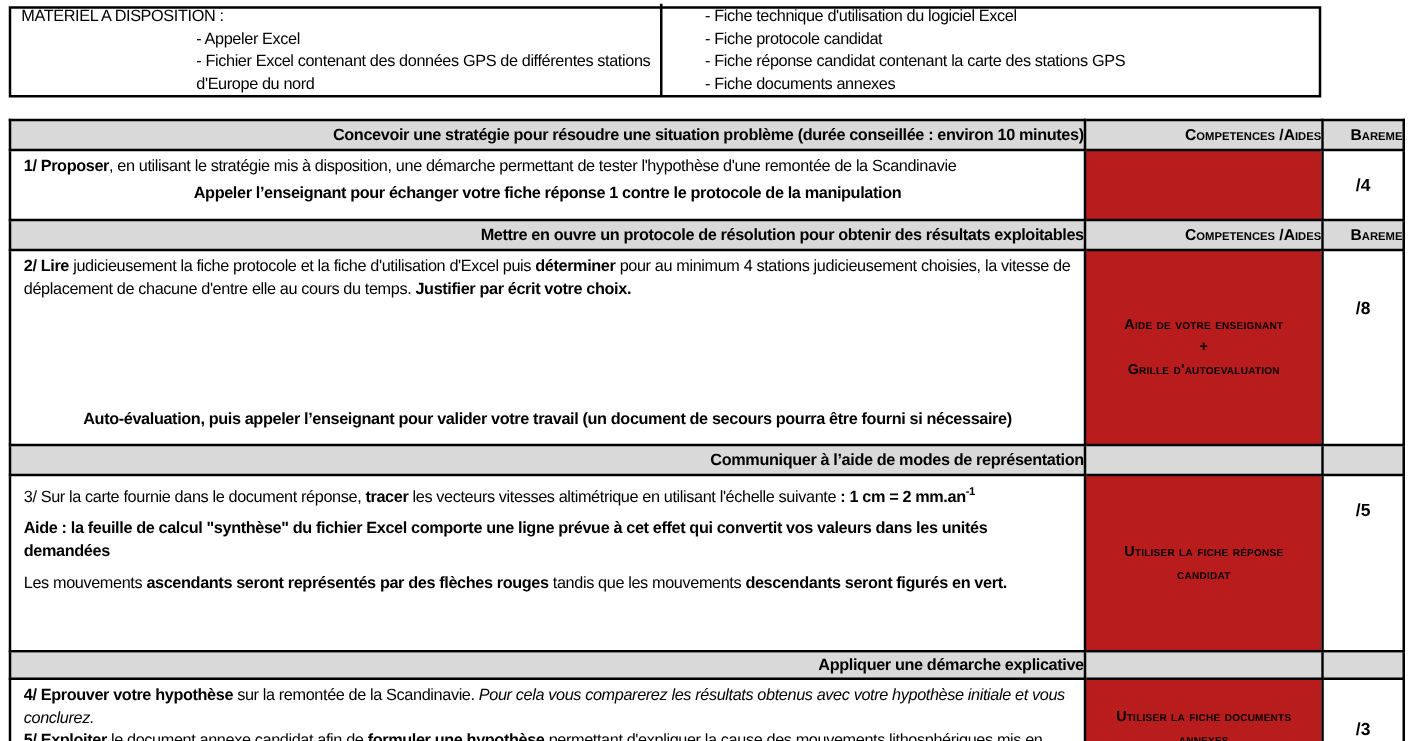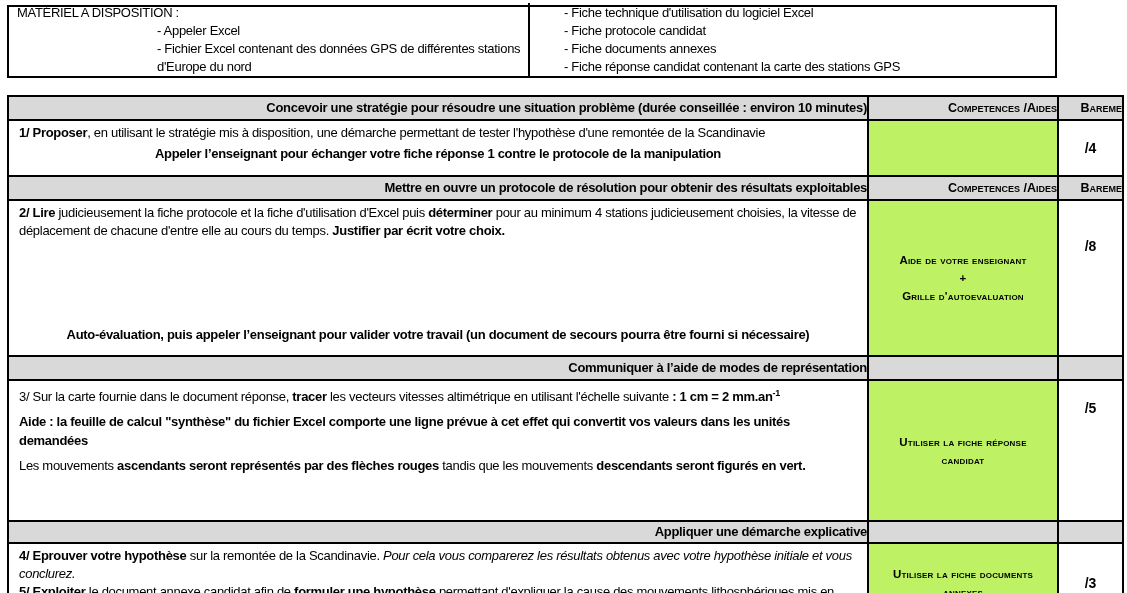--- a/index.html
+++ b/index.html
@@ -30,21 +30,21 @@
   table.main td { border:2px solid #000; overflow:hidden; }
   .hdr { background:#d9d9d9; text-align:right; font-weight:bold; vertical-align:middle; }
   .sc  { font-variant:small-caps; font-size:12.5px; letter-spacing:0; }
   .task { padding:3px 10px 2px 10px; vertical-align:top; text-align:left; background:#fff; }
   .task p { margin:0; }
   .center { text-align:center; }
   .b { font-weight:bold; }
   .i { font-style:italic; }
   sup { font-size:9px; }
   .aides {
-    background:#bef264; text-align:center; vertical-align:middle;
+    background:#b91c1c; text-align:center; vertical-align:middle;
     font-variant:small-caps; font-weight:bold; font-size:11.5px;
     letter-spacing:0.2px; line-height:18px; padding:6px 14px;
   }
   .bareme {
     background:#fff; text-align:center; vertical-align:middle;
     font-weight:bold; font-size:14px; letter-spacing:0;
   }
   .bareme.top { vertical-align:top; }
   .row3lines p { margin-bottom:6px; line-height:19px; }
   .row3lines p:last-child { margin-bottom:0; }
@@ -62,22 +62,22 @@
     <div class="mat-left">
       <div>MATÉRIEL A DISPOSITION :</div>
       <div class="mat-items">
         <div>- Appeler Excel</div>
         <div>- Fichier Excel contenant des données GPS de différentes stations d'Europe du nord</div>
       </div>
     </div>
     <div class="mat-right">
       <div>- Fiche technique d'utilisation du logiciel Excel</div>
       <div>- Fiche protocole candidat</div>
+      <div>- Fiche réponse candidat contenant la carte des stations GPS</div>
       <div>- Fiche documents annexes</div>
-      <div>- Fiche réponse candidat contenant la carte des stations GPS</div>
     </div>
   </div>
 
   <table class="main">
     <colgroup>
         <col style="width:860px">
         <col style="width:190px">
         <col style="width:65px">
       </colgroup>
 

